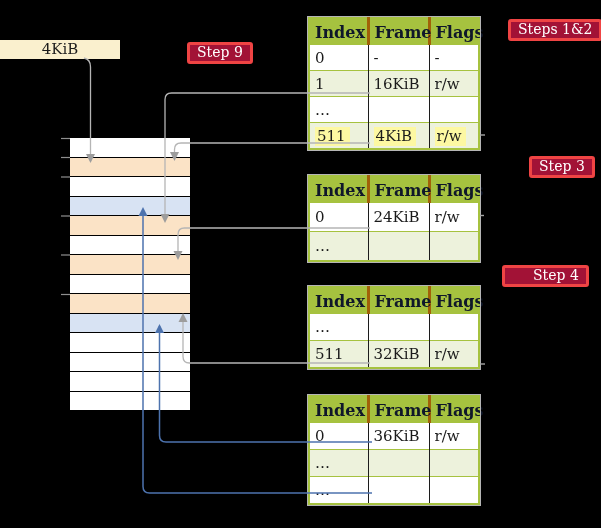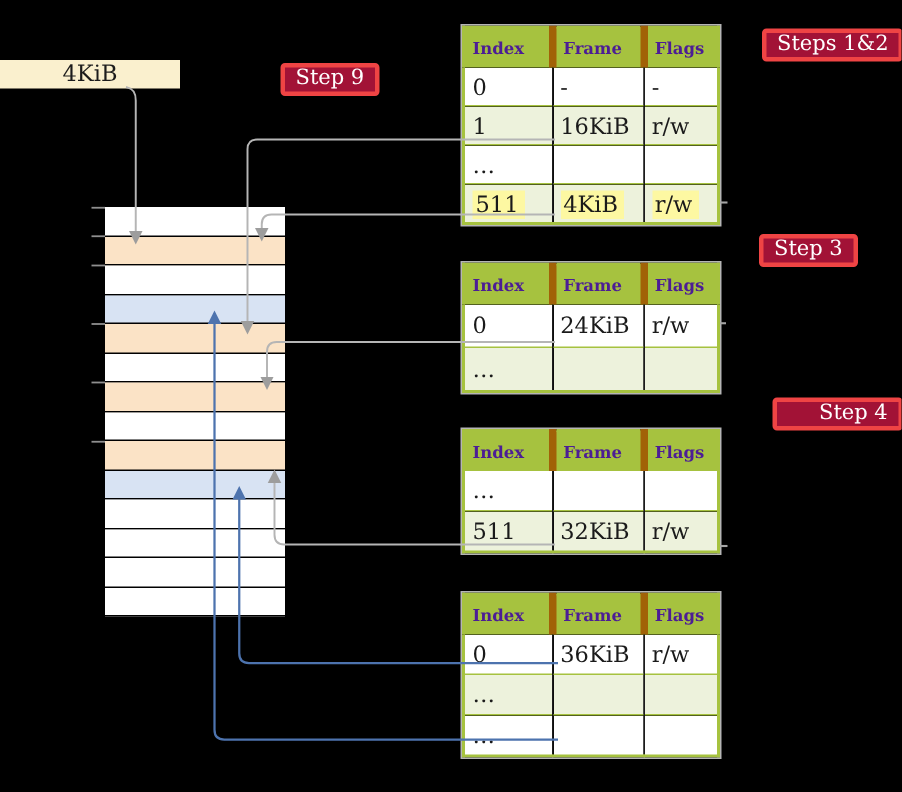--- a/index.html
+++ b/index.html
@@ -16,41 +16,41 @@
   }
   
   .step-label{
     position:absolute;background:var(--color-label-bg,#a21236);
     border:3px solid #ef4444;border-radius:3px;
     color:#fff;font-size:14px;line-height:15px;padding:0 7px 1px 7px;
     white-space:nowrap;
   }
   #lbl-step0 {left:187px;top:42px;}
   #lbl-steps12{left:508px;top:19px;}
-  #lbl-step3 {left:506px;top:156px;}
-  #lbl-step4 {left:515px;top:265px;padding-left:28px;}
+  #lbl-step3 {left:529px;top:156px;}
+  #lbl-step4 {left:502px;top:265px;padding-left:28px;}
   
   .memory-stack{position:absolute;left:70px;top:138px;width:120px;}
   .mem-row{height:19.5px;box-sizing:border-box;border-bottom:1px solid #000;background:#fff;}
   .mem-row[data-fill="orange"]{background:var(--color-memory-orange,#fbe3c6);}
   .mem-row[data-fill="blue"]{background:var(--color-memory-blue,#d8e3f3);}
   .mem-row[data-fill="white"]{background:#fff;}
   
   table.ptable{
     position:absolute;left:308px;width:170px;table-layout:fixed;
     border-collapse:collapse;border:2px solid var(--color-table-border,#a6c23f);
     outline:1px solid #b5b5b5;font-size:15px;
   }
   #table1{top:17px;} #table2{top:175px;} #table3{top:286px;} #table4{top:395px;}
   .ptable col.c-index{width:59px;} .ptable col.c-frame{width:61px;} .ptable col.c-flags{width:50px;}
   .ptable th{
-    background:var(--color-table-header,#a6c23f);color:#4c1d95;font-weight:bold;
-    height:26px;text-align:left;padding:0 0 0 5px;font-size:11px;
-  }
-  .ptable th + th{border-left:5px solid #a16207;}
+    background:var(--color-table-header,#a6c23f);color:#0f172a;font-weight:bold;
+    height:26px;text-align:left;padding:0 0 0 5px;font-size:16px;
+  }
+  .ptable th + th{border-left:3px solid #a16207;}
   .ptable td{
     color:#1a1a1a;padding:0 0 0 5px;vertical-align:middle;background:#fff;
     overflow:hidden;white-space:nowrap;
   }
   .ptable td + td{border-left:1px solid #1c1c1c;}
   .ptable tbody tr + tr td{border-top:1px solid var(--color-table-border,#a6c23f);}
   .ptable tbody tr:nth-child(even) td{background:var(--color-table-row-alt,#edf2dc);}
   #table1 td{height:25px;} #table2 td{height:28px;} #table3 td{height:26px;} #table4 td{height:26px;}
   .hl{background:var(--color-highlight,#fdf8a2);padding:0 4px 1px 2px;}
   

